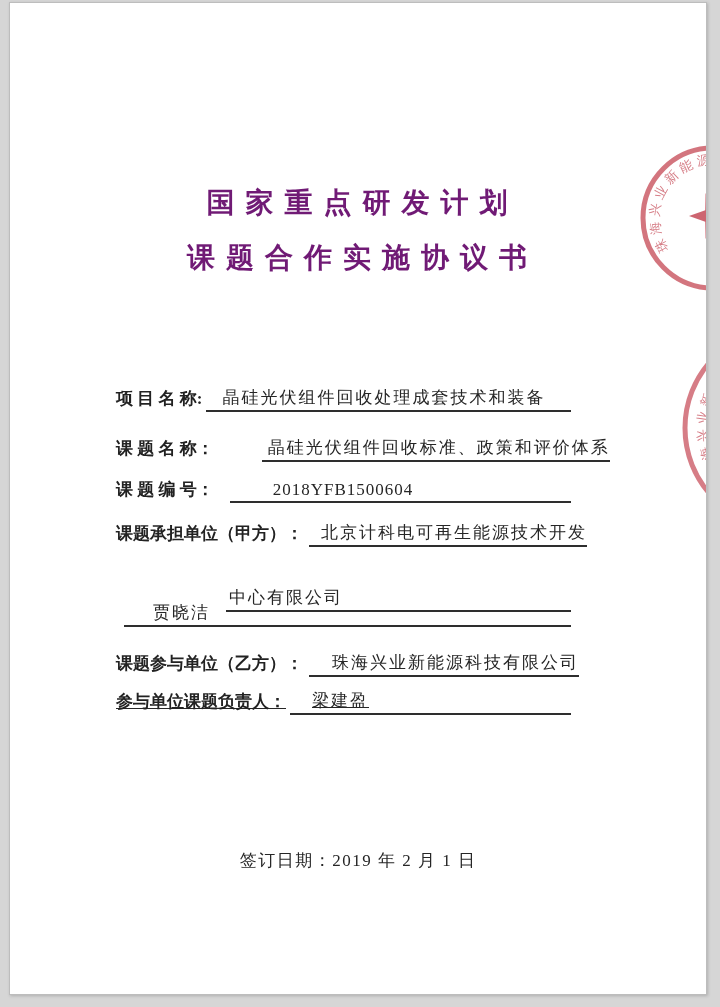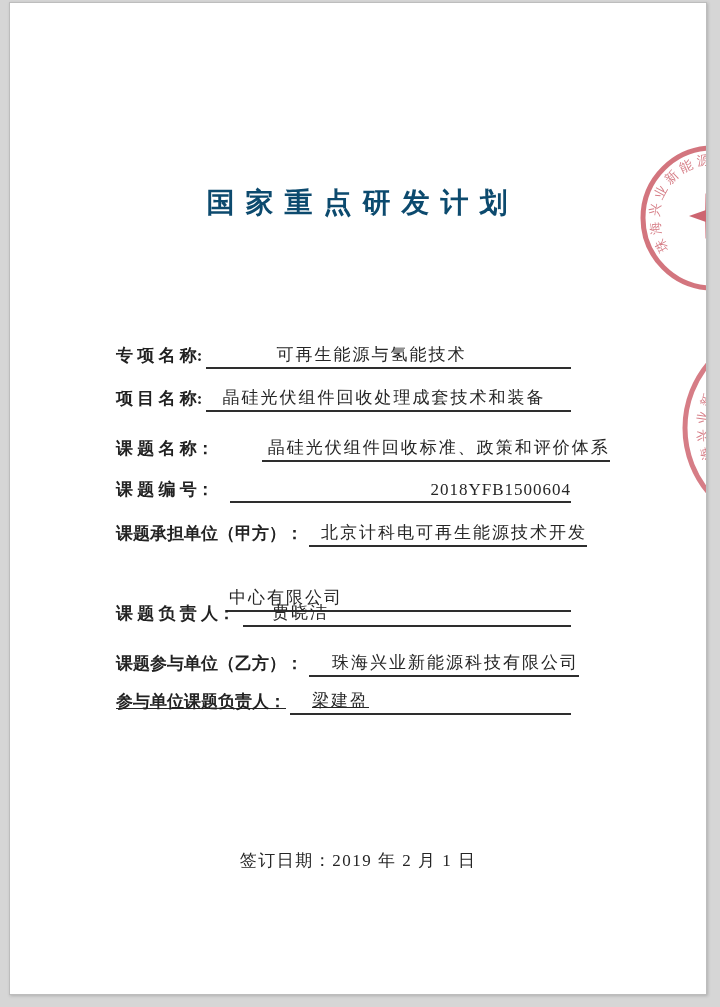--- a/index.html
+++ b/index.html
@@ -18,21 +18,21 @@
     box-shadow: 1px 1px 3px rgba(0,0,0,0.18);
     overflow: hidden;
     box-sizing: border-box;
   }
   .title {
     position: absolute;
     left: 0; width: 100%;
     text-align: center;
     font-size: 28px;
     font-weight: bold;
-    color: #0c4a6e;
+    color: #701a75;
     letter-spacing: 2px;
     white-space: nowrap;
   }
   .t1 { top: 181px; }
   .t2 { top: 236px; }
   .row {
     position: absolute;
     left: 106px; right: 135px;
     display: flex;
     align-items: flex-end;
@@ -81,49 +81,45 @@
     fill: #c8525e;
     opacity: 0.75;
   }
 </style>
 </head>
 <body>
 
 <div class="page">
 
   <div class="title t1">国 家 重 点 研 发 计 划</div>
+  <div class="title t2">课 题 合 作 实 施 协 议 书</div>
 
-  <div class="row" style="top:340px;">
-    <span class="lbl">专 项 名 称:</span>
-    <span class="fill" style="margin-left:4px; padding-left:70px;">可再生能源与氢能技术</span>
-  </div>
 
   <div class="row" style="top:383px;">
     <span class="lbl">项 目 名 称:</span>
     <span class="fill" style="margin-left:4px; padding-left:16px;">晶硅光伏组件回收处理成套技术和装备</span>
   </div>
 
   <div class="row" style="top:433px;gap:46px;">
     <span class="lbl">课 题 名 称：</span>
     <span class="fill" style="margin-left:2px; padding-left:6px;">晶硅光伏组件回收标准、政策和评价体系</span>
   </div>
 
   <div class="row" style="top:475px;">
     <span class="lbl">课 题 编 号：</span>
-    <span class="fill" style="margin-left:16px; padding-left:43px; letter-spacing:1px;text-align:right;">2018YFB1500604</span>
+    <span class="fill" style="margin-left:16px; padding-left:43px; letter-spacing:1px;">2018YFB1500604</span>
   </div>
 
   <div class="row" style="top:518px;font-family:Liberation Mono, monospace;">
     <span class="lbl">课题承担单位（甲方）：</span>
     <span class="fill" style="margin-left:6px; padding-left:12px;">北京计科电可再生能源技术开发</span>
   </div>
   <div class="cont" style="top:583px; left:216px; min-height:25px; padding-left:3px;">中心有限公司</div>
 
   <div class="row" style="top:598px;">
-    <span class="lbl">课 题 负 责 人：</span>
     <span class="fill" style="margin-left:8px; padding-left:29px;">贾晓洁</span>
   </div>
 
   <div class="row" style="top:648px;">
     <span class="lbl">课题参与单位（乙方）：</span>
     <span class="fill" style="margin-left:6px; padding-left:23px;">珠海兴业新能源科技有限公司</span>
   </div>
 
   <div class="row" style="top:686px;text-decoration:underline;">
     <span class="lbl">参与单位课题负责人：</span>

